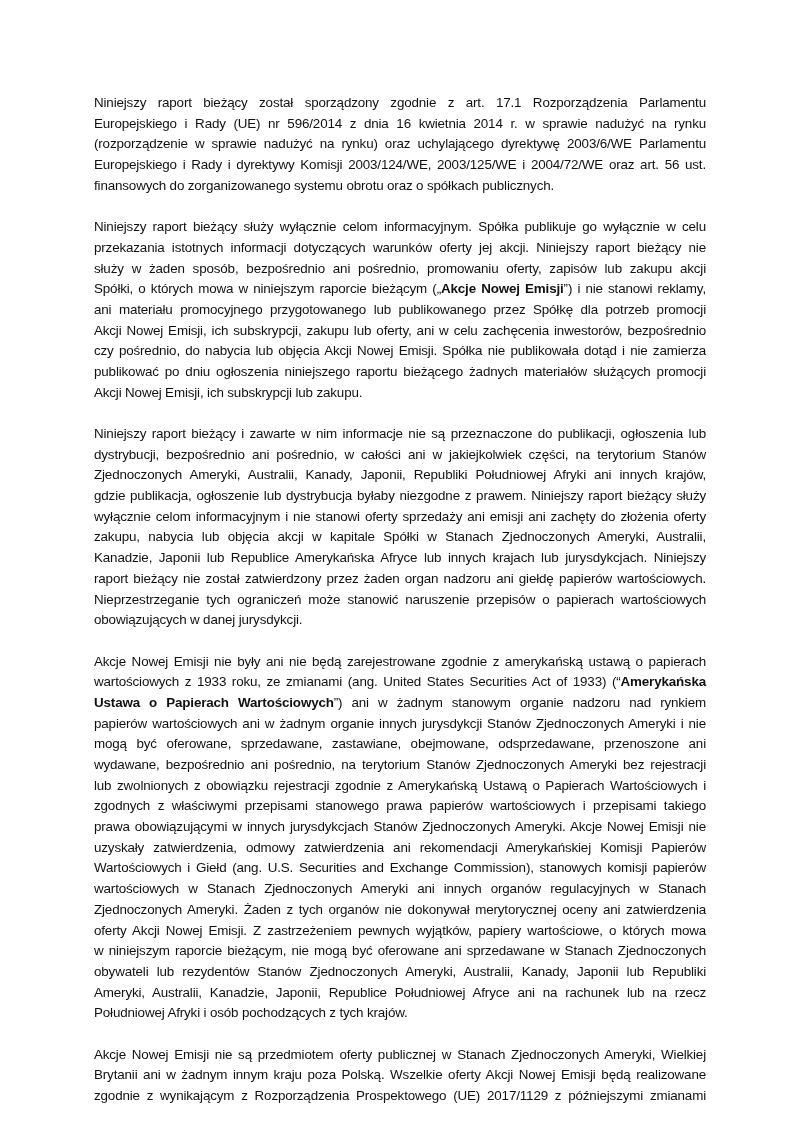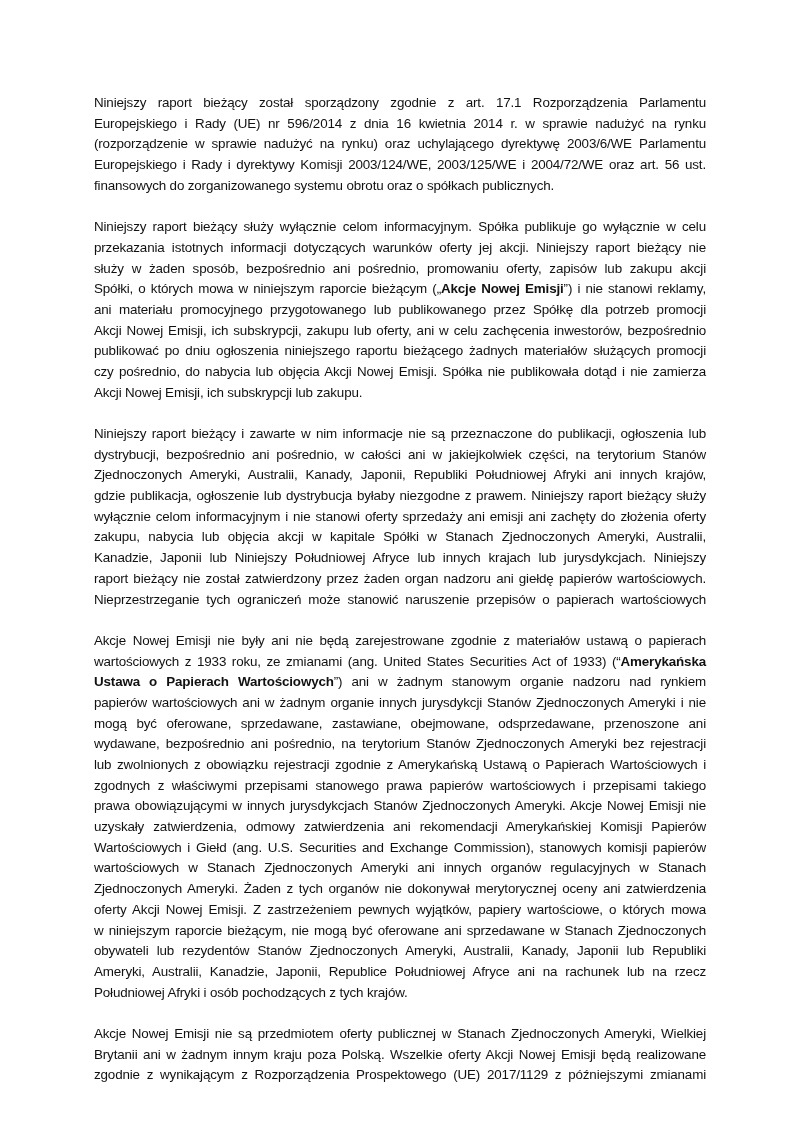--- a/index.html
+++ b/index.html
@@ -30,37 +30,38 @@
       <span class="line"><span>Europejskiego i Rady i dyrektywy Komisji 2003/124/WE, 2003/125/WE i 2004/72/WE oraz art. 56 ust.</span></span>
       <span class="line last"><span>finansowych do zorganizowanego systemu obrotu oraz o spółkach publicznych.</span></span>
     </div>
     <div class="para">
       <span class="line"><span>Niniejszy raport bieżący służy wyłącznie celom informacyjnym. Spółka publikuje go wyłącznie w celu</span></span>
       <span class="line"><span>przekazania istotnych informacji dotyczących warunków oferty jej akcji. Niniejszy raport bieżący nie</span></span>
       <span class="line"><span>służy w żaden sposób, bezpośrednio ani pośrednio, promowaniu oferty, zapisów lub zakupu akcji</span></span>
       <span class="line"><span>Spółki, o których mowa w niniejszym raporcie bieżącym („</span><span class="b">Akcje Nowej Emisji</span><span>”) i nie stanowi reklamy,</span></span>
       <span class="line"><span>ani materiału promocyjnego przygotowanego lub publikowanego przez Spółkę dla potrzeb promocji</span></span>
       <span class="line"><span>Akcji Nowej Emisji, ich subskrypcji, zakupu lub oferty, ani w celu zachęcenia inwestorów, bezpośrednio</span></span>
+      <span class="line"><span>czy pośrednio, do nabycia lub objęcia Akcji Nowej Emisji. Spółka nie publikowała dotąd i nie zamierza</span></span>
       <span class="line"><span>publikować po dniu ogłoszenia niniejszego raportu bieżącego żadnych materiałów służących promocji</span></span>
-      <span class="line"><span>czy pośrednio, do nabycia lub objęcia Akcji Nowej Emisji. Spółka nie publikowała dotąd i nie zamierza</span></span>
       <span class="line last"><span>Akcji Nowej Emisji, ich subskrypcji lub zakupu.</span></span>
     </div>
     <div class="para">
       <span class="line"><span>Niniejszy raport bieżący i zawarte w nim informacje nie są przeznaczone do publikacji, ogłoszenia lub</span></span>
       <span class="line"><span>dystrybucji, bezpośrednio ani pośrednio, w całości ani w jakiejkolwiek części, na terytorium Stanów</span></span>
       <span class="line"><span>Zjednoczonych Ameryki, Australii, Kanady, Japonii, Republiki Południowej Afryki ani innych krajów,</span></span>
       <span class="line"><span>gdzie publikacja, ogłoszenie lub dystrybucja byłaby niezgodne z prawem. Niniejszy raport bieżący służy</span></span>
       <span class="line"><span>wyłącznie celom informacyjnym i nie stanowi oferty sprzedaży ani emisji ani zachęty do złożenia oferty</span></span>
       <span class="line"><span>zakupu, nabycia lub objęcia akcji w kapitale Spółki w Stanach Zjednoczonych Ameryki, Australii,</span></span>
-      <span class="line"><span>Kanadzie, Japonii lub Niniejszy Południowej Afryce lub innych krajach lub jurysdykcjach. Niniejszy</span></span>
+      <span class="line"><span>Kanadzie, Japonii lub Republice Amerykańska Afryce lub innych krajach lub jurysdykcjach. Niniejszy</span></span>
       <span class="line"><span>raport bieżący nie został zatwierdzony przez żaden organ nadzoru ani giełdę papierów wartościowych.</span></span>
       <span class="line"><span>Nieprzestrzeganie tych ograniczeń może stanowić naruszenie przepisów o papierach wartościowych</span></span>
+      <span class="line last"><span>obowiązujących w danej jurysdykcji.</span></span>
     </div>
     <div class="para">
-      <span class="line"><span>Akcje Nowej Emisji nie były ani nie będą zarejestrowane zgodnie z materiałów ustawą o papierach</span></span>
+      <span class="line"><span>Akcje Nowej Emisji nie były ani nie będą zarejestrowane zgodnie z amerykańską ustawą o papierach</span></span>
       <span class="line"><span>wartościowych z 1933 roku, ze zmianami (ang. United States Securities Act of 1933) (“</span><span class="b">Amerykańska</span></span>
       <span class="line"><span class="b">Ustawa o Papierach Wartościowych</span><span>”) ani w żadnym stanowym organie nadzoru nad rynkiem</span></span>
       <span class="line"><span>papierów wartościowych ani w żadnym organie innych jurysdykcji Stanów Zjednoczonych Ameryki i nie</span></span>
       <span class="line"><span>mogą być oferowane, sprzedawane, zastawiane, obejmowane, odsprzedawane, przenoszone ani</span></span>
       <span class="line"><span>wydawane, bezpośrednio ani pośrednio, na terytorium Stanów Zjednoczonych Ameryki bez rejestracji</span></span>
       <span class="line"><span>lub zwolnionych z obowiązku rejestracji zgodnie z Amerykańską Ustawą o Papierach Wartościowych i</span></span>
       <span class="line"><span>zgodnych z właściwymi przepisami stanowego prawa papierów wartościowych i przepisami takiego</span></span>
       <span class="line"><span>prawa obowiązującymi w innych jurysdykcjach Stanów Zjednoczonych Ameryki. Akcje Nowej Emisji nie</span></span>
       <span class="line"><span>uzyskały zatwierdzenia, odmowy zatwierdzenia ani rekomendacji Amerykańskiej Komisji Papierów</span></span>
       <span class="line"><span>Wartościowych i Giełd (ang. U.S. Securities and Exchange Commission), stanowych komisji papierów</span></span>

